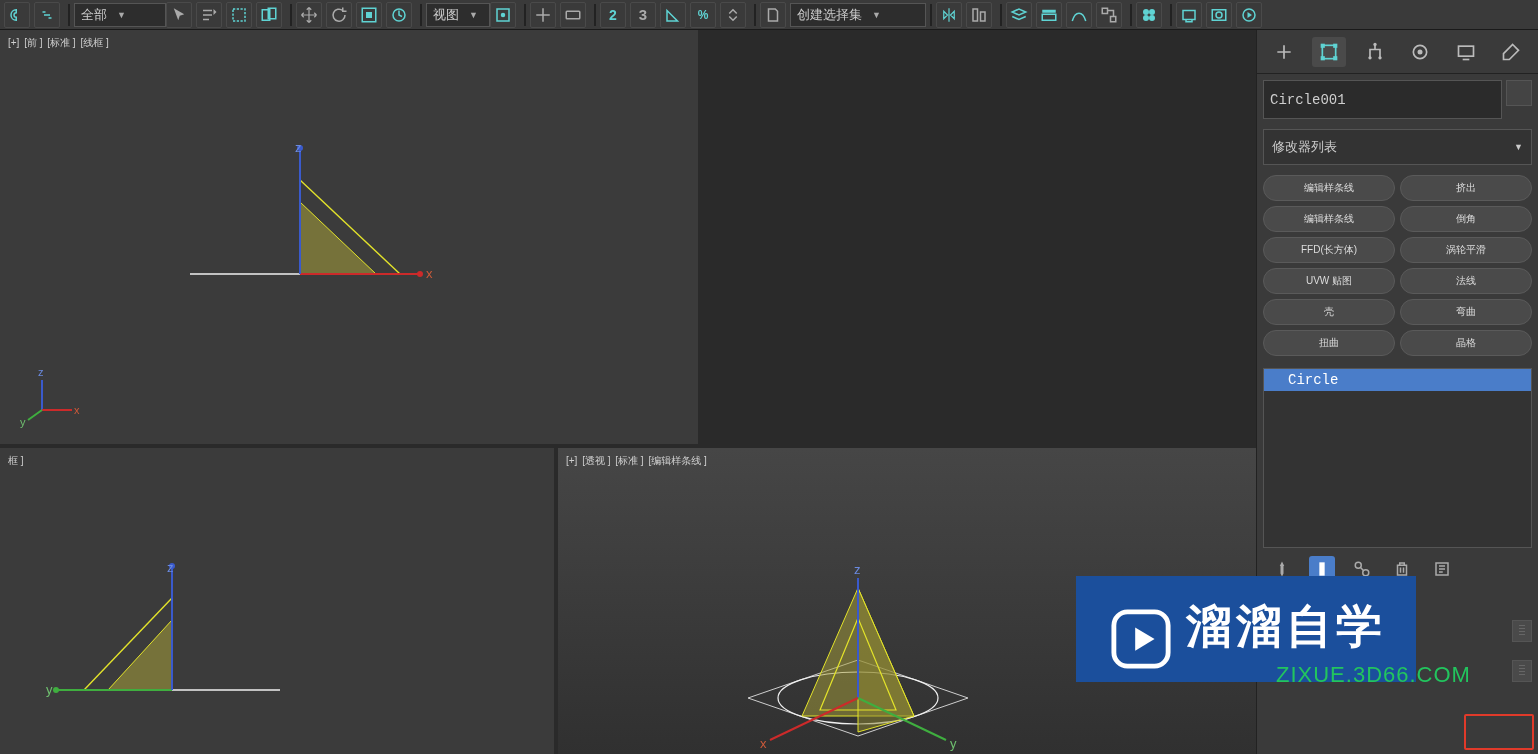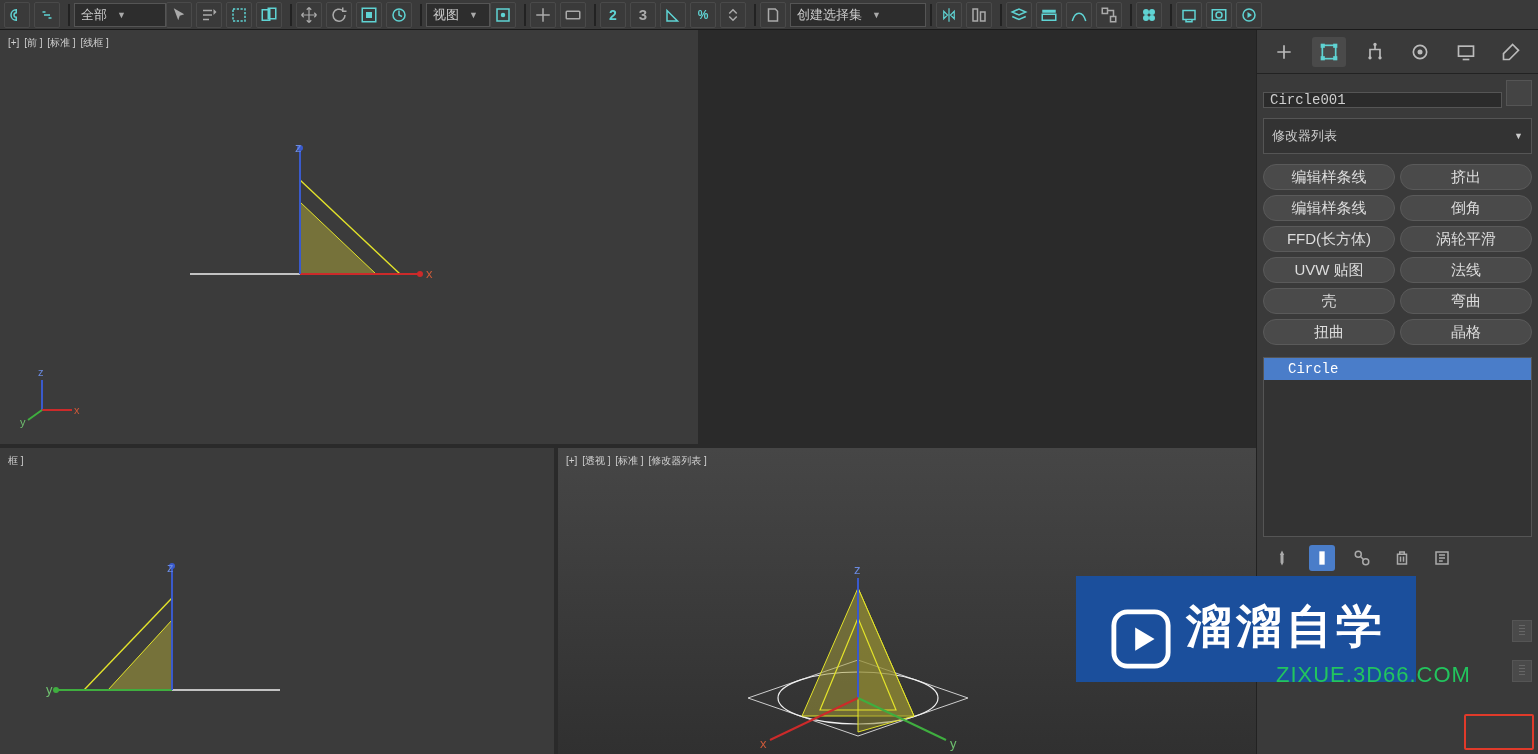--- a/index.html
+++ b/index.html
@@ -20,25 +20,25 @@
   .vp-label{position:absolute;left:8px;top:6px;color:#d0d0d0;font-size:10px;white-space:nowrap;}
   .vp-label span{margin-right:2px;}
   .axis-label{font-family:Arial;font-size:13px;}
 
   
   .panel{position:absolute;right:0;top:30px;width:282px;height:724px;background:#3a3a3a;border-left:1px solid #222;}
   .panel-tabs{height:44px;display:flex;align-items:center;justify-content:space-between;padding:0 10px;border-bottom:1px solid #222;}
   .pt-btn{width:34px;height:30px;display:flex;align-items:center;justify-content:center;color:#bbb;border-radius:3px;}
   .pt-btn.active{background:#4a4a4a;}
   .name-row{display:flex;padding:6px;gap:4px;}
-  .name-input{flex:1;height:16px;background:#2b2b2b;border:1px solid #555;color:#cfcfcf;font-family:"Courier New",monospace;font-size:14px;padding:2px 6px;margin-top:12px;}
+  .name-input{flex:1;height:39px;background:#2b2b2b;border:1px solid #555;color:#cfcfcf;font-family:"Courier New",monospace;font-size:14px;padding:2px 6px;}
   .color-sw{width:26px;height:26px;background:#444;border:1px solid #555;}
   .mod-drop{margin:4px 6px;height:36px;background:#333;border:1px solid #555;display:flex;align-items:center;padding:0 8px;color:#ccc;font-size:13px;justify-content:space-between;}
   .btn-grid{display:grid;grid-template-columns:1fr 1fr;gap:5px;padding:6px;}
-  .mod-btn{height:26px;background:#4a4a4a;border:1px solid #5a5a5a;border-radius:13px;color:#ddd;font-size:15px;display:flex;align-items:center;justify-content:center;}
+  .mod-btn{height:26px;background:#4a4a4a;border:1px solid #5a5a5a;border-radius:13px;color:#ddd;font-size:10px;display:flex;align-items:center;justify-content:center;}
   .stack{margin:6px;height:180px;background:#333;border:1px solid #555;position:relative;}
   .stack-item{height:22px;background:#4a7dc9;color:#fff;font-family:"Courier New",monospace;font-size:14px;display:flex;align-items:center;padding-left:24px;}
   .stack-tools{margin:4px 6px;height:30px;display:flex;align-items:center;gap:14px;padding:0 6px;}
   .st-btn{width:26px;height:26px;display:flex;align-items:center;justify-content:center;color:#aaa;border-radius:3px;}
   .st-btn.active{background:#4a7dc9;color:#fff;}
   
   .rollouts{position:absolute;left:0;right:0;top:462px;bottom:0;padding:0 6px;}
   .rollout-bar{height:22px;background:#4a4a4a;border:1px solid #555;margin-bottom:4px;display:flex;align-items:center;padding:0 6px;font-size:12px;color:#ccc;justify-content:flex-end;}
   .rollout-bar .grip{width:14px;height:12px;background:repeating-linear-gradient(#666,#666 1px,transparent 1px,transparent 3px);}
 
@@ -294,21 +294,21 @@
       <text x="46" y="246" class="axis-label" fill="#6fbf6f">y</text>
       <text x="167" y="124" class="axis-label" fill="#6a8adf">z</text>
     </svg>
   </div>
 
   <div class="vp" style="left:558px;top:418px;width:698px;height:306px;background:linear-gradient(#464646,#303030)">
     <div class="vp-label">
       <span>[+]</span>
       <span>[透视 ]</span>
       <span>[标准 ]</span>
-      <span>[修改器列表 ]</span>
+      <span>[编辑样条线 ]</span>
     </div>
     <svg viewBox="0 0 698 306" width="698" height="306">
       <g transform="translate(300,250)">
 
         <polygon points="-110,0 0,-38 110,0 0,38" fill="none" stroke="#cfcfcf" stroke-width="1"></polygon>
 
         <ellipse cx="0" cy="0" rx="80" ry="26" fill="none" stroke="#f0f0f0" stroke-width="1.2"></ellipse>
 
         <polygon points="0,-110 -56,18 56,18" fill="#a8a03a" fill-opacity="0.5" stroke="#e3e32a" stroke-width="1"></polygon>
         <polygon points="0,-110 56,18 0,34" fill="#8c8630" fill-opacity="0.5" stroke="#e3e32a" stroke-width="1"></polygon>

